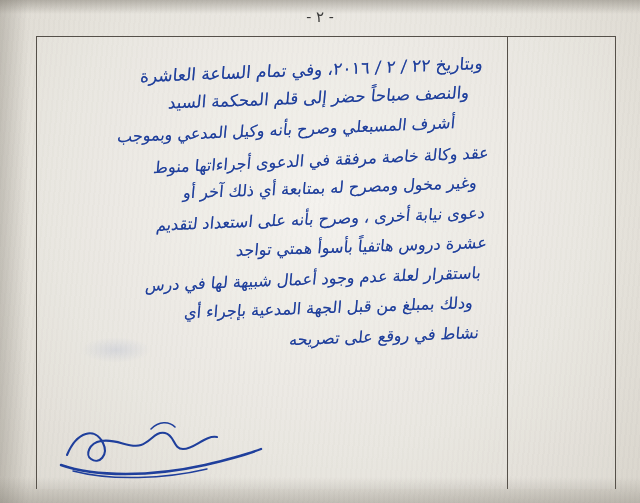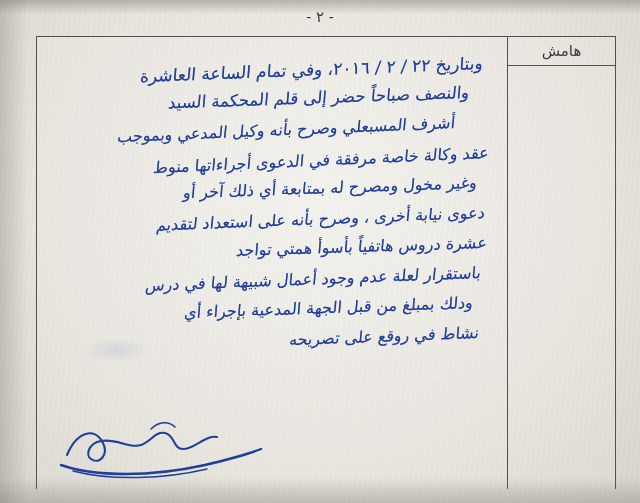--- a/index.html
+++ b/index.html
@@ -208,21 +208,20 @@
           <path d="M12 46 C 22 22, 40 18, 48 34 C 54 46, 44 56, 36 50 C 30 46, 34 34, 46 32 C 62 29, 74 40, 86 36 C 96 33, 100 22, 110 24 C 120 26, 118 40, 128 40 C 140 40, 150 26, 162 28" stroke="#1f3f9c" stroke-width="2.1" stroke-linecap="round" fill="none"></path>
           <path d="M6 56 C 40 68, 96 68, 150 56 C 176 50, 196 44, 206 40" stroke="#1f3f9c" stroke-width="2.4" stroke-linecap="round" fill="none"></path>
           <path d="M18 62 C 56 72, 110 70, 152 60" stroke="#1f3f9c" stroke-width="1.5" stroke-linecap="round" fill="none"></path>
           <path d="M96 20 C 104 12, 114 12, 120 18" stroke="#1f3f9c" stroke-width="1.6" stroke-linecap="round" fill="none"></path>
         </svg>
       </div>
 
     </div>
 
     <div class="margin-col">
-      <div class="margin-col-header">هامش</div>
       <div class="margin-col-body"></div>
     </div>
 
   </div>
 
   <div class="edge-shadow-top"></div>
   <div class="edge-shadow-left"></div>
   <div class="edge-shadow-bottom"></div>
 
 </div>

